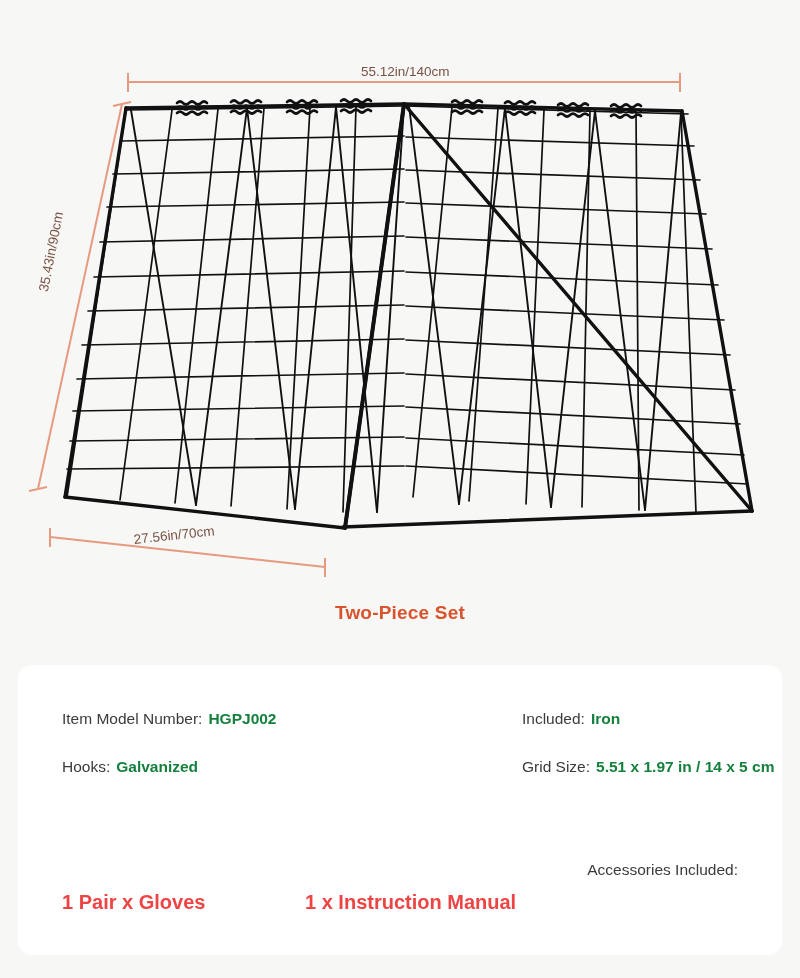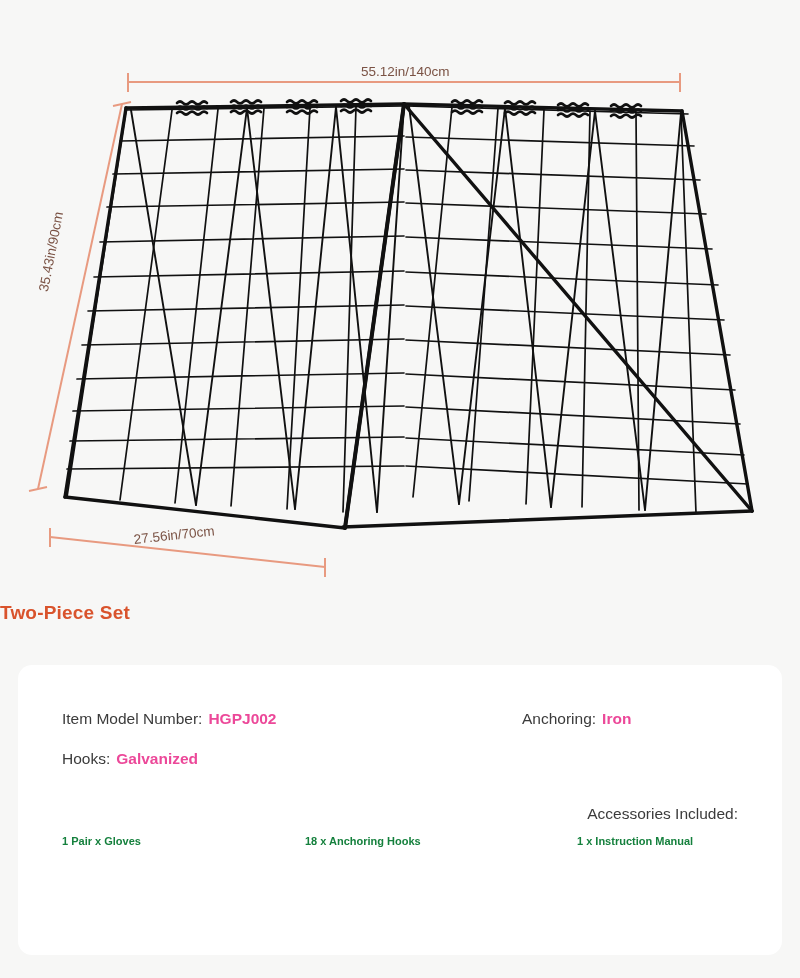--- a/index.html
+++ b/index.html
@@ -25,20 +25,21 @@
   }
   #illustration svg {
     display: block;
   }
 
   .caption {
     position: absolute;
     left: 0;
     top: 602px;
     width: 800px;
+    text-align: center;
     font-size: 19px;
     font-weight: bold;
     color: #d9532c;
     letter-spacing: 0.2px;
   }
 
   
   #spec-card {
     position: absolute;
     left: 18px;
@@ -47,54 +48,54 @@
     height: 290px;
     background: #ffffff;
     border-radius: 14px;
     box-sizing: border-box;
     padding: 34px 44px 0 44px;
   }
 
   .spec-grid {
     display: grid;
     grid-template-columns: 460px 1fr;
-    row-gap: 0;
+    row-gap: 8px;
   }
   .spec-row {
     height: 40px;
     display: flex;
     align-items: center;
     font-size: 15.5px;
     white-space: nowrap;
   }
   .spec-label {
     color: #3b3b3b;
   }
   .spec-value {
-    color: #ec4899;
+    color: #15803d;
     font-weight: bold;
     margin-left: 6px;
   }
 
   .accessories-title {
     margin-top: 26px;
     font-size: 15.5px;
     color: #3b3b3b;
     text-align: right;
   }
   .accessories-grid {
     margin-top: 12px;
     display: grid;
     grid-template-columns: 243px 272px 1fr;
     row-gap: 14px;
   }
   .accessory {
-    font-size: 11px;
+    font-size: 20px;
     font-weight: bold;
-    color: #15803d;
+    color: #ef4444;
     white-space: nowrap;
   }
   .accessory.empty { visibility: hidden; }
 
   
   .dim-text {
     position: absolute;
     font-size: 13.5px;
     color: #7a5244;
     white-space: nowrap;
@@ -285,35 +286,38 @@
 <div id="spec-card">
 
   <div class="spec-grid">
 
     <div class="spec-row">
       <span class="spec-label">Item Model Number:</span>
       <span class="spec-value">HGPJ002</span>
     </div>
 
     <div class="spec-row">
-      <span class="spec-label">Anchoring:</span>
+      <span class="spec-label">Included:</span>
       <span class="spec-value">Iron</span>
     </div>
 
 
     <div class="spec-row">
       <span class="spec-label">Hooks:</span>
       <span class="spec-value">Galvanized</span>
     </div>
 
+    <div class="spec-row">
+      <span class="spec-label">Grid Size:</span>
+      <span class="spec-value">5.51 x 1.97 in / 14 x 5 cm</span>
+    </div>
 
     <div class="spec-row"></div>
   </div>
 
   <div class="accessories-title">Accessories Included:</div>
 
   <div class="accessories-grid">
     <div class="accessory">1 Pair x Gloves</div>
-    <div class="accessory">18 x Anchoring Hooks</div>
     <div class="accessory">1 x Instruction Manual</div>
     <div class="accessory empty"></div>
   </div>
 </div>
 
 </body></html>

